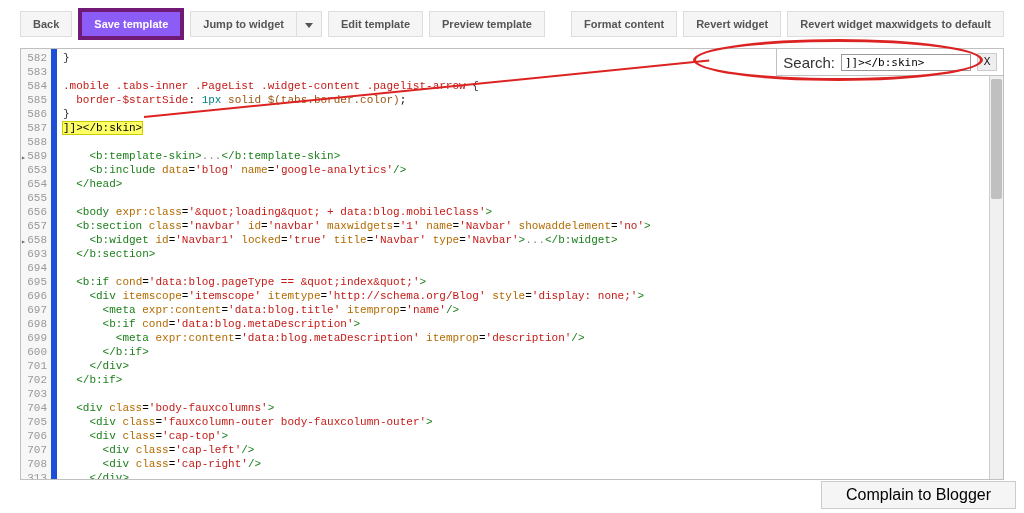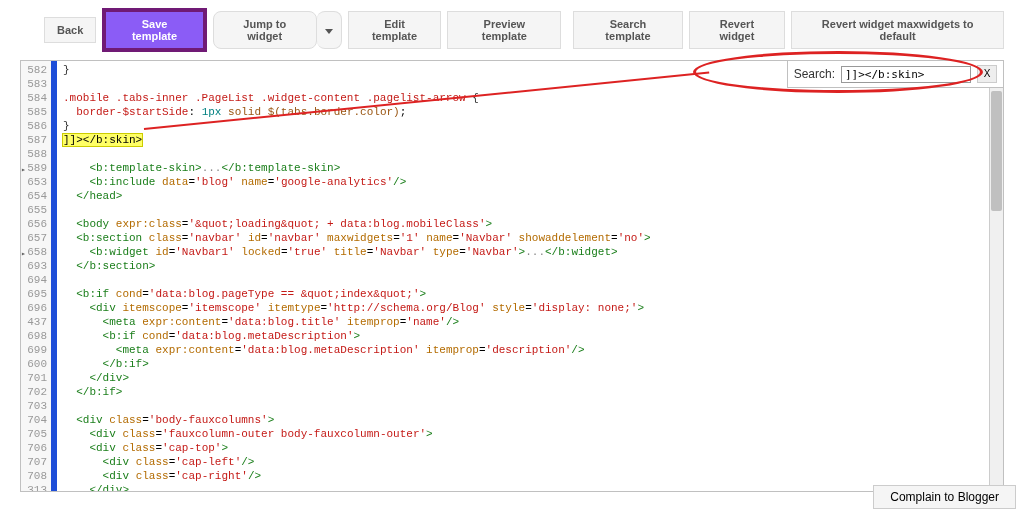--- a/index.html
+++ b/index.html
@@ -1,29 +1,29 @@
 <!DOCTYPE html>
 <html><head>
 <meta charset="utf-8">
 <style>
 * { box-sizing: border-box; margin: 0; padding: 0; }
 body { font-family: Arial, sans-serif; font-size: 11px; background: #fff; overflow: hidden; }
 
-.toolbar { display: flex; align-items: center; padding: 8px 20px; gap: 6px; margin-left: 24px; }
+.toolbar { display: flex; align-items: center; padding: 8px 20px; gap: 6px; }
 .btn { background: #f5f5f5; border: 1px solid #ddd; padding: 6px 12px; font-size: 11px; cursor: pointer; font-weight: bold; color: #555; }
 .btn-orange { background: #8b5cf6; color: #fff; border: 4px solid #701a75; }
 .btn-group { display: flex; }
-.btn-group .btn { border-radius: 8px; }
+.btn-group .btn { border-radius: 0; }
 .btn-dropdown { padding: 6px 8px; border-left: none; }
 .spacer { flex: 1; }
 
 .editor-wrap { position: relative; margin: 0 20px; border: 1px solid #c0c0c0; }
 
 .searchbar { position: absolute; top: 0; right: 0; display: flex; align-items: center; gap: 6px; padding: 4px 6px; background: #fff; border-left: 1px solid #c0c0c0; border-bottom: 1px solid #c0c0c0; z-index: 10; }
-.searchbar label { font-size: 12px; color: #333; }
+.searchbar label { font-size: 15px; color: #333; }
 .searchbar input { width: 130px; font-size: 11px; padding: 1px 3px; border: 1px solid #999; font-family: monospace; }
 .search-close { width: 20px; height: 18px; background: #eee; border: 1px solid #ccc; font-size: 10px; text-align: center; line-height: 16px; cursor: pointer; }
 
 .red-ellipse { position: absolute; border: 3px solid #d22; border-radius: 50%; pointer-events: none; z-index: 20; }
 .red-line { position: absolute; height: 2px; background: #d22; pointer-events: none; z-index: 19; transform-origin: left center; }
 
 .code-area { display: flex; height: 430px; overflow: hidden; font-family: "Courier New", monospace; font-size: 11px; line-height: 14px; position: relative; }
 .gutter { background: #f7f7f7; border-right: 6px solid #1d4ed8; padding: 2px 4px 2px 2px; text-align: right; color: #999; user-select: none; min-width: 36px; }
 .gutter .ln { height: 14px; position: relative; }
 .fold-marker { position: absolute; left: -2px; top: 2px; font-size: 8px; color: #666; }
@@ -37,37 +37,37 @@
 .c-str { color: #c41a16; }
 .c-sel { color: #c41a16; }
 .c-val { color: #951; }
 .c-num { color: #008080; }
 .c-punct { color: #333; }
 .c-dots { color: #888; }
 
 .scrollbar-v { position: absolute; right: 0; top: 0; bottom: 0; width: 14px; background: #f0f0f0; border-left: 1px solid #ccc; }
 .scrollbar-v .thumb { position: absolute; left: 1px; right: 1px; top: 30px; height: 120px; background: #c0c0c0; border-radius: 2px; }
 
-.complain { position: fixed; bottom: 4px; right: 8px; background: #f5f5f5; border: 1px solid #ccc; padding: 4px 16px; font-size: 12px; cursor: pointer; }
+.complain { position: fixed; bottom: 4px; right: 8px; background: #f5f5f5; border: 1px solid #ccc; padding: 4px 24px; font-size: 16px; cursor: pointer; }
 .triangle-down { display: inline-block; width: 0; height: 0; border-left: 4px solid transparent; border-right: 4px solid transparent; border-top: 5px solid #555; vertical-align: middle; }
 </style>
 </head>
 <body>
 
 <div class="toolbar">
   <button class="btn">Back</button>
   <button class="btn btn-orange">Save template</button>
   <div class="btn-group">
     <button class="btn">Jump to widget</button>
     <button class="btn btn-dropdown"><span class="triangle-down"></span></button>
   </div>
   <button class="btn">Edit template</button>
   <button class="btn">Preview template</button>
   <div class="spacer"></div>
-  <button class="btn">Search template</button>
+  <button class="btn">Format content</button>
   <button class="btn">Revert widget</button>
   <button class="btn">Revert widget maxwidgets to default</button>
 </div>
 
 <div class="editor-wrap">
 
   <div class="searchbar">
     <label>Search:</label>
     <input type="text" value="]]&gt;&lt;/b:skin&gt;" style="">
     <div class="search-close">X</div>
@@ -89,21 +89,21 @@
         <div class="ln">653</div>
         <div class="ln">654</div>
         <div class="ln">655</div>
         <div class="ln">656</div>
         <div class="ln">657</div>
         <div class="ln">658<span class="fold-marker">▸</span></div>
         <div class="ln">693</div>
         <div class="ln">694</div>
         <div class="ln">695</div>
         <div class="ln">696</div>
-        <div class="ln">437</div>
+        <div class="ln">697</div>
         <div class="ln">698</div>
         <div class="ln">699</div>
         <div class="ln">600</div>
         <div class="ln">701</div>
         <div class="ln">702</div>
         <div class="ln">703</div>
         <div class="ln">704</div>
         <div class="ln">705</div>
         <div class="ln">706</div>
         <div class="ln">707</div>

